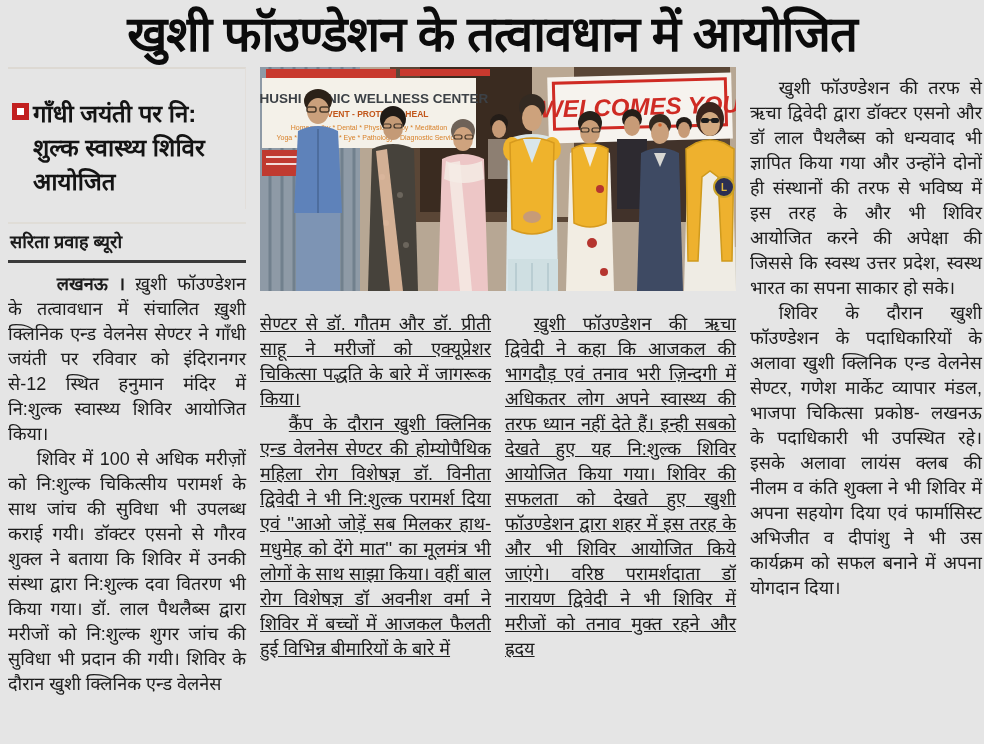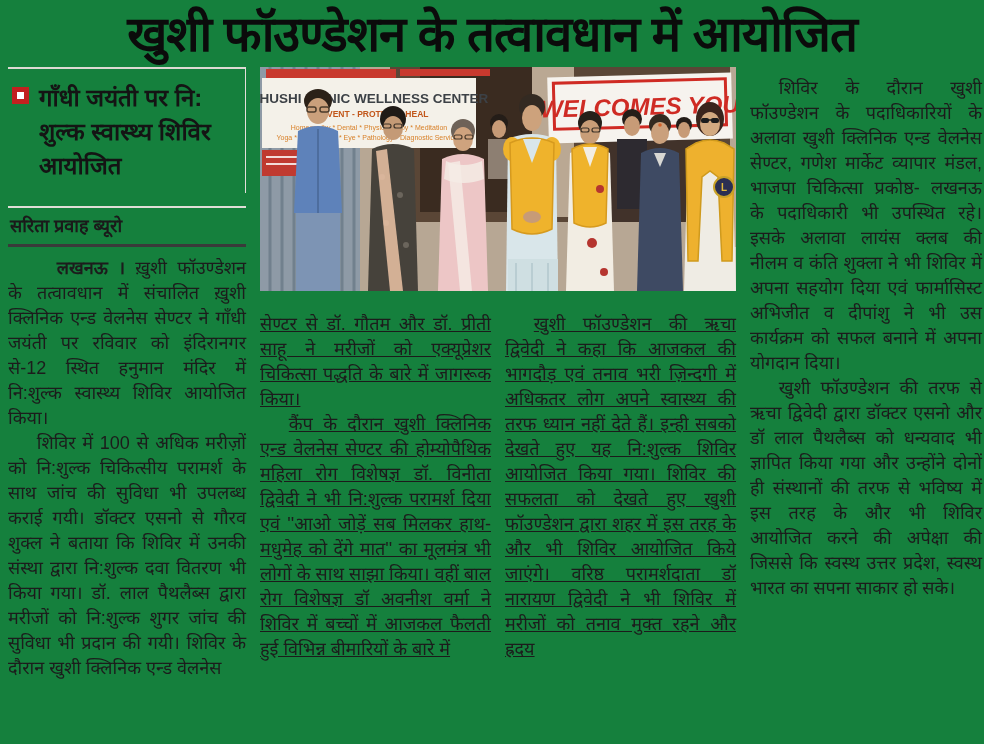--- a/index.html
+++ b/index.html
@@ -1,36 +1,36 @@
 <!DOCTYPE html>
 <html><head>
 <meta charset="utf-8">
 <style>
   * { margin:0; padding:0; box-sizing:border-box; }
   html,body { background:#ffffff; }
   .page {
     width:984px; height:744px; overflow:hidden; position:relative;
-    background:#15803d; font-family:"Liberation Sans","DejaVu Sans",sans-serif;
+    background:#e5e5e5; font-family:"Liberation Sans","DejaVu Sans",sans-serif;
     color:#1b1b1b;
   }
   
   .headline {
     text-align:center; padding-top:6px; color:#0b0b0b;
     font-weight:800; line-height:1.16; letter-spacing:-1px;
   }
   .headline .hl-line { display:block; font-size:49px; }
   
   .content { display:flex; gap:14px; padding:4px 8px 0 8px; }
   .col-left  { width:238px; flex:none; }
   .col-mid   { width:476px; flex:none; }
   .col-right { width:232px; flex:none; padding-top:4px; }
   
   .kicker-box {
     border-top:2px solid #ddd9d3; border-right:1px solid #e2deda;
-    padding:12px 4px 10px 4px; display:flex; gap:10px;
+    padding:28px 4px 10px 4px; display:flex; gap:4px;
   }
   .kicker-bullet {
     flex:none; width:17px; height:17px; margin-top:6px;
     border:5px solid #c2201f; background:#fff;
   }
   .kicker-text { font-size:24px; font-weight:bold; line-height:34px; color:#141414; }
   .byline {
     margin-top:13px; padding:5px 2px 7px 2px;
     border-top:2px solid #e0ddd7; border-bottom:3px solid #3a3a3a;
     font-size:18px; font-weight:bold; color:#1a1a1a;
@@ -222,18 +222,18 @@
           <p class="indent">कैंप के दौरान खुशी क्लिनिक एन्ड वेलनेस सेण्टर की होम्योपैथिक महिला रोग विशेषज्ञ डॉ. विनीता द्विवेदी ने भी नि:शुल्क परामर्श दिया एवं ''आओ जोड़ें सब मिलकर हाथ-मधुमेह को देंगे मात'' का मूलमंत्र भी लोगों के साथ साझा किया। वहीं बाल रोग विशेषज्ञ डॉ अवनीश वर्मा ने शिविर में बच्चों में आजकल फैलती हुई विभिन्न बीमारियों के बारे में</p>
         </div>
 
         <div class="mid-col bodytext">
           <p class="indent">खुशी फॉउण्डेशन की ऋचा द्विवेदी ने कहा कि आजकल की भागदौड़ एवं तनाव भरी ज़िन्दगी में अधिकतर लोग अपने स्वास्थ्य की तरफ ध्यान नहीं देते हैं। इन्ही सबको देखते हुए यह नि:शुल्क शिविर आयोजित किया गया। शिविर की सफलता को देखते हुए खुशी फॉउण्डेशन द्वारा शहर में इस तरह के और भी शिविर आयोजित किये जाएंगे। वरिष्ठ परामर्शदाता डॉ नारायण द्विवेदी ने भी शिविर में मरीजों को तनाव मुक्त रहने और ह्रदय</p>
         </div>
       </div>
     </div>
 
     <div class="col-right bodytext">
+      <p class="indent">खुशी फॉउण्डेशन की तरफ से ऋचा द्विवेदी द्वारा डॉक्टर एसनो और डॉ लाल पैथलैब्स को धन्यवाद भी ज्ञापित किया गया और उन्होंने दोनों ही संस्थानों की तरफ से भविष्य में इस तरह के और भी शिविर आयोजित करने की अपेक्षा की जिससे कि स्वस्थ उत्तर प्रदेश, स्वस्थ भारत का सपना साकार हो सके।</p>
       <p class="indent">शिविर के दौरान खुशी फॉउण्डेशन के पदाधिकारियों के अलावा खुशी क्लिनिक एन्ड वेलनेस सेण्टर, गणेश मार्केट व्यापार मंडल, भाजपा चिकित्सा प्रकोष्ठ- लखनऊ के पदाधिकारी भी उपस्थित रहे। इसके अलावा लायंस क्लब की नीलम व कंति शुक्ला ने भी शिविर में अपना सहयोग दिया एवं फार्मासिस्ट अभिजीत व दीपांशु ने भी उस कार्यक्रम को सफल बनाने में अपना योगदान दिया।</p>
-      <p class="indent">खुशी फॉउण्डेशन की तरफ से ऋचा द्विवेदी द्वारा डॉक्टर एसनो और डॉ लाल पैथलैब्स को धन्यवाद भी ज्ञापित किया गया और उन्होंने दोनों ही संस्थानों की तरफ से भविष्य में इस तरह के और भी शिविर आयोजित करने की अपेक्षा की जिससे कि स्वस्थ उत्तर प्रदेश, स्वस्थ भारत का सपना साकार हो सके।</p>
     </div>
 
   </div>
 </div>
 
 </body></html>

